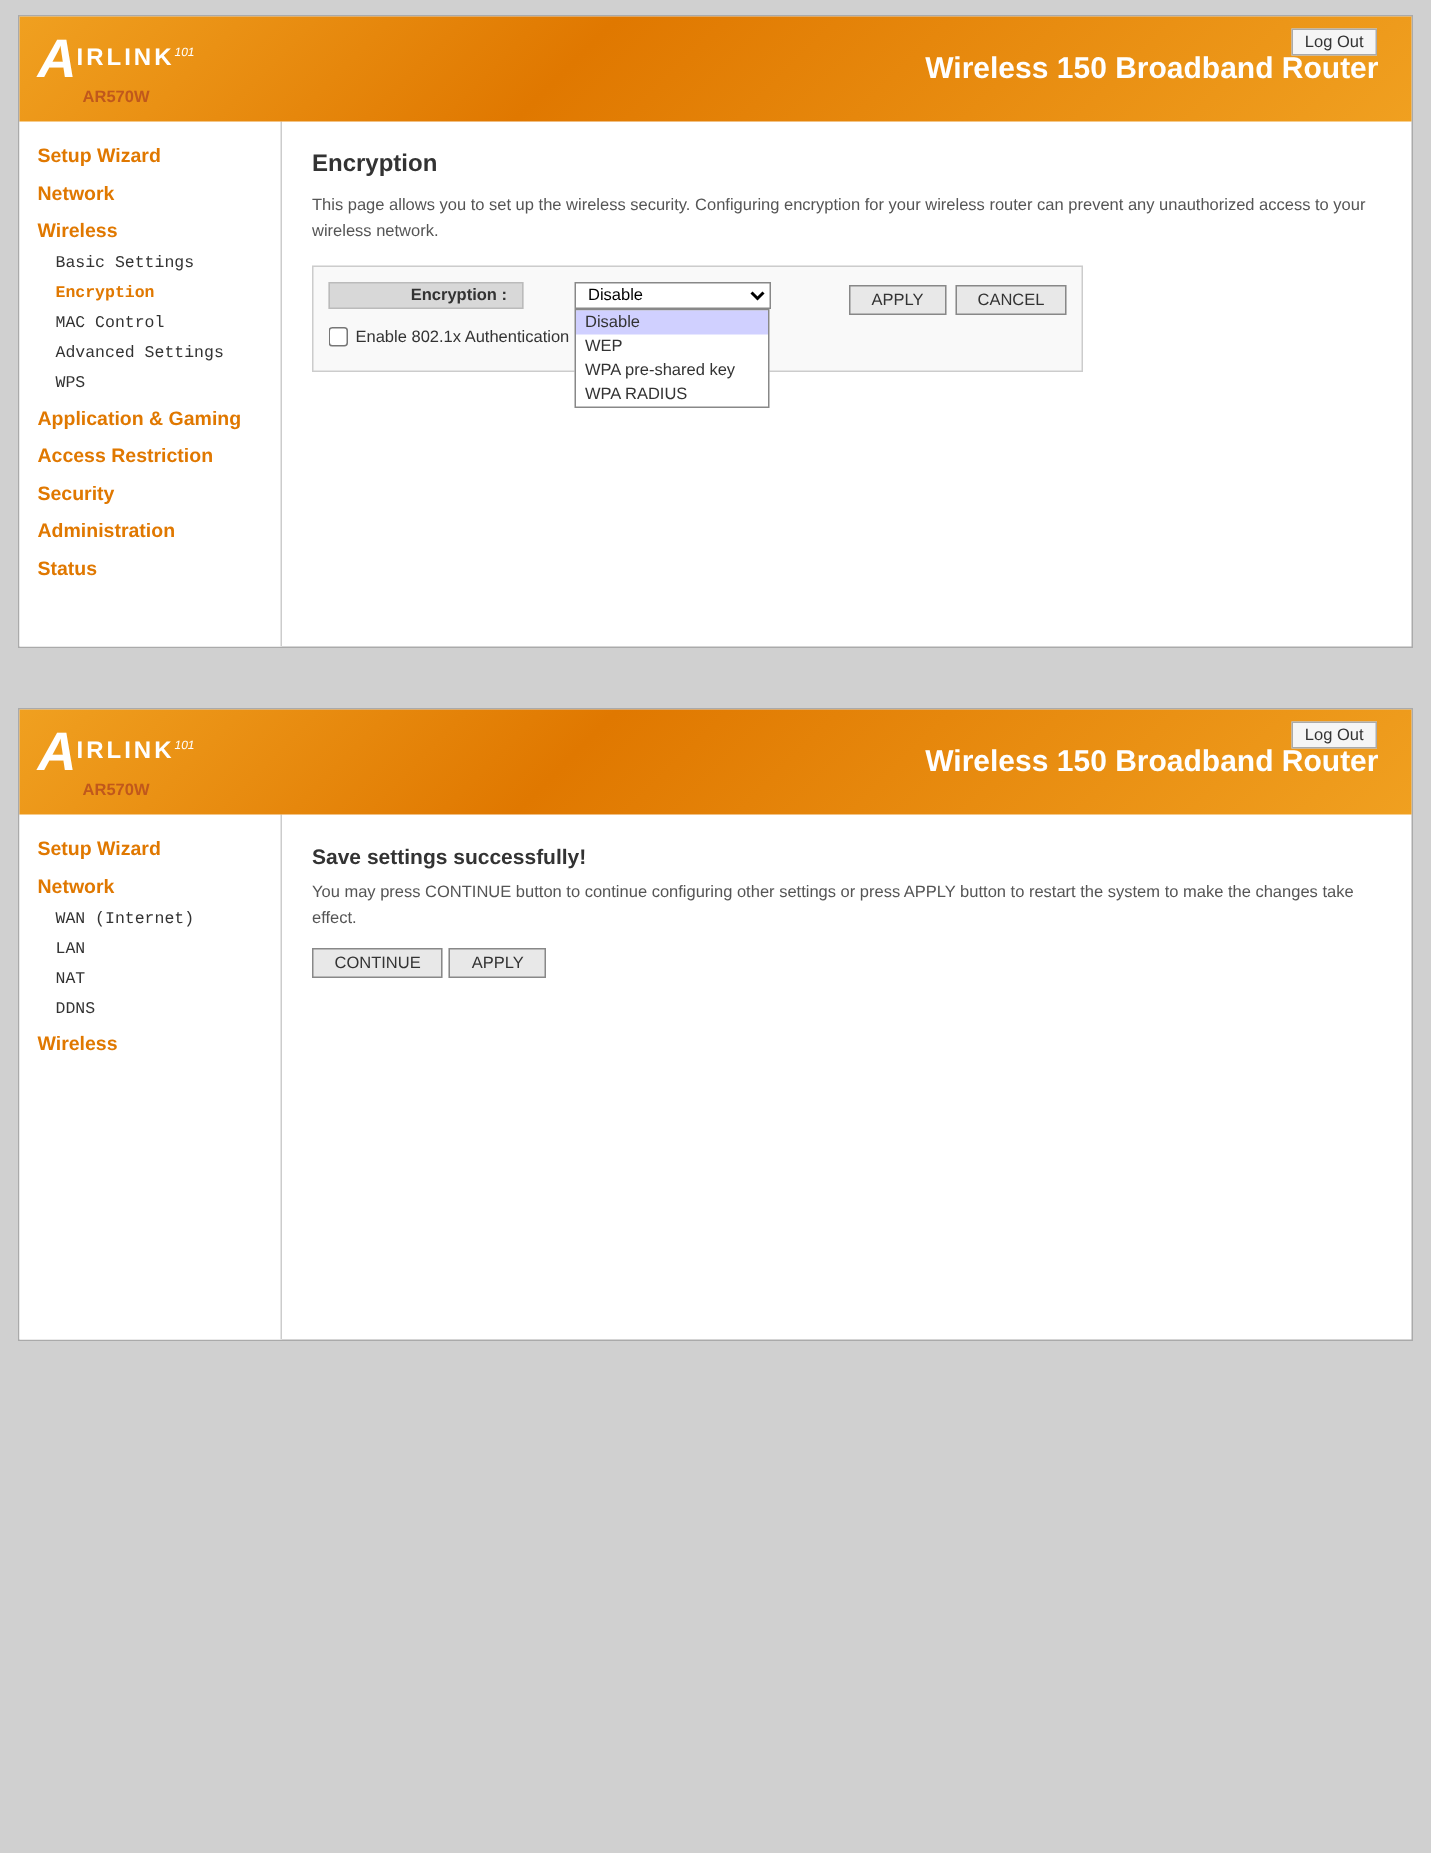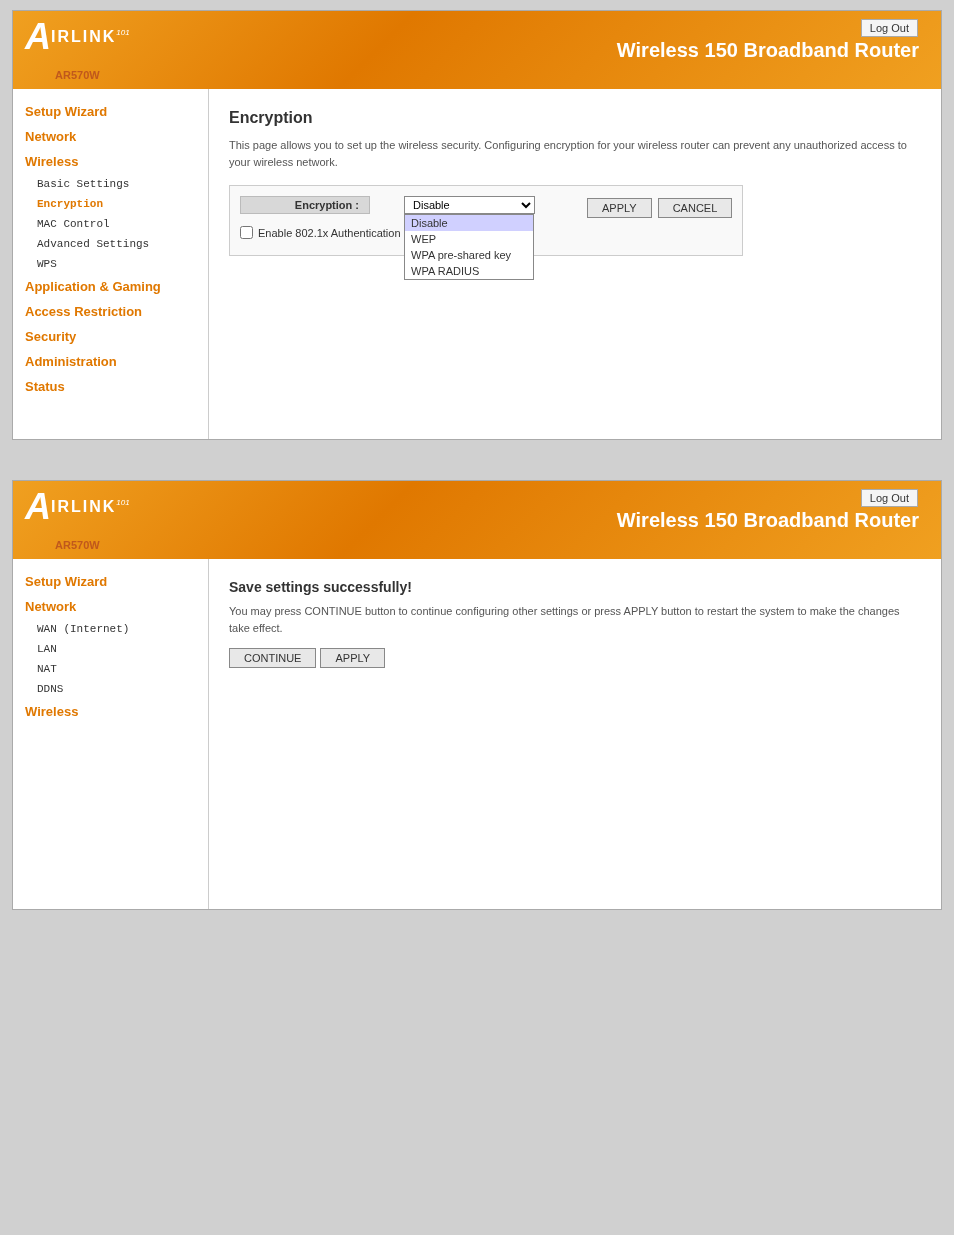--- a/index.html
+++ b/index.html
@@ -30,21 +30,21 @@
     .header-logo {
       display: flex;
       flex-direction: column;
       align-items: center;
     }
     .model-name {
       color: #c0581c;
       font-size: 11px;
       font-weight: bold;
       text-align: left;
-      margin-top: 14px;
+      margin-top: 2px;
     }
     .header-title {
       color: #fff;
       font-size: 20px;
       font-weight: bold;
       text-align: right;
       flex: 1;
       padding-right: 10px;
     }
     .logout-btn {
@@ -59,21 +59,21 @@
       color: #333;
     }
 
     
     .main-content {
       display: flex;
     }
 
     
     .sidebar {
-      width: 196px;
+      width: 175px;
       background: #fff;
       border-right: 1px solid #ccc;
       padding: 10px 0;
       min-height: 350px;
     }
     .sidebar-item {
       padding: 4px 12px;
       font-size: 12px;
       cursor: pointer;
       color: #333;

